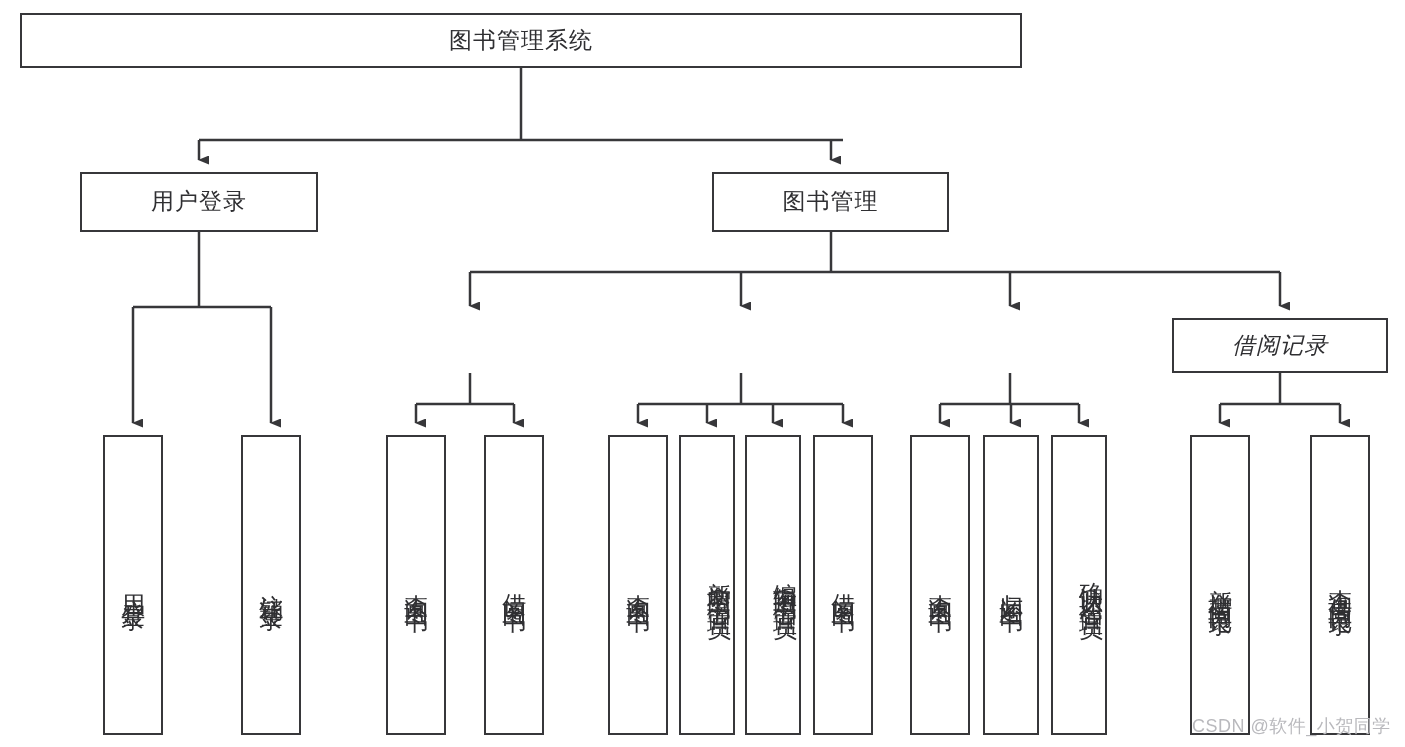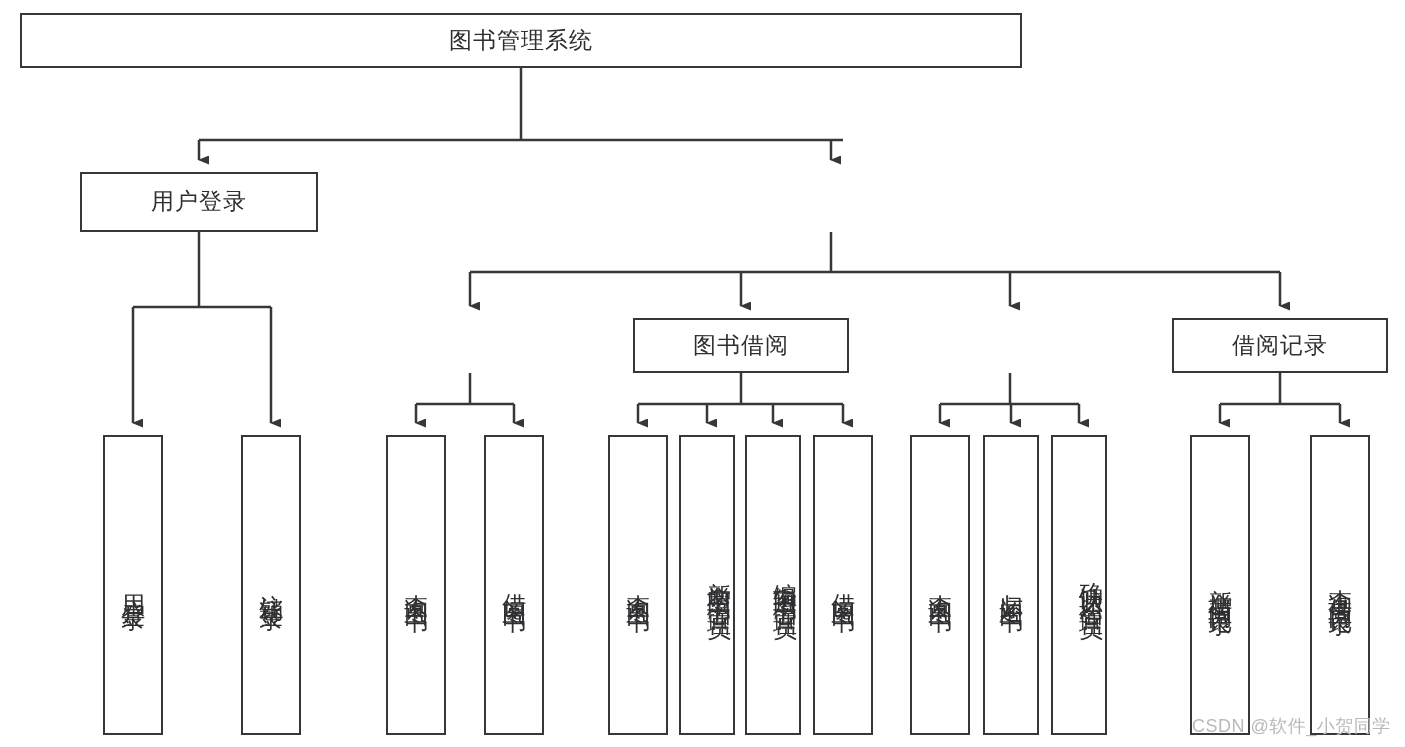--- a/index.html
+++ b/index.html
@@ -121,23 +121,23 @@
       <path d="M1280,373 L1280,404"></path>
       <path d="M1220,404 L1340,404"></path>
       <path d="M1220,404 L1220,423" marker-end="url(#arrowhead)"></path>
       <path d="M1340,404 L1340,423" marker-end="url(#arrowhead)"></path>
     </g>
   </svg>
 
   <div class="node node-h node-root" style="left: 20px; top: 13px; width: 1002px; height: 55px;">图书管理系统</div>
 
   <div class="node node-h" style="left: 80px; top: 172px; width: 238px; height: 60px;">用户登录</div>
+  <div class="node node-h" style="left: 712px; top: 172px; width: 237px; height: 60px;">图书管理</div>
 
-  <div class="node node-h" style="left: 633px; top: 318px; width: 216px; height: 55px;">图书借阅</div>
-  <div class="node node-h" style="left: 1172px; top: 318px; width: 216px; height: 55px;">借阅记录</div>
+  <div class="node node-h" style="left: 1172px; top: 318px; width: 216px; height: 55px; font-style: italic;">借阅记录</div>
 
   <div class="node node-v" style="left: 103px; top: 435px; width: 60px; height: 300px;">用户登录</div>
   <div class="node node-v" style="left: 241px; top: 435px; width: 60px; height: 300px;">注销登录</div>
   <div class="node node-v" style="left: 386px; top: 435px; width: 60px; height: 300px;">查询图书</div>
   <div class="node node-v" style="left: 484px; top: 435px; width: 60px; height: 300px;">借阅图书</div>
   <div class="node node-v" style="left: 608px; top: 435px; width: 60px; height: 300px;">查询图书</div>
   <div class="node node-v align-top" style="left: 679px; top: 435px; width: 56px; height: 300px;">新增图书（管理员）</div>
   <div class="node node-v align-top" style="left: 745px; top: 435px; width: 56px; height: 300px;">编辑图书（管理员）</div>
   <div class="node node-v" style="left: 813px; top: 435px; width: 60px; height: 300px;">借阅图书</div>
   <div class="node node-v" style="left: 910px; top: 435px; width: 60px; height: 300px;">查询图书</div>

